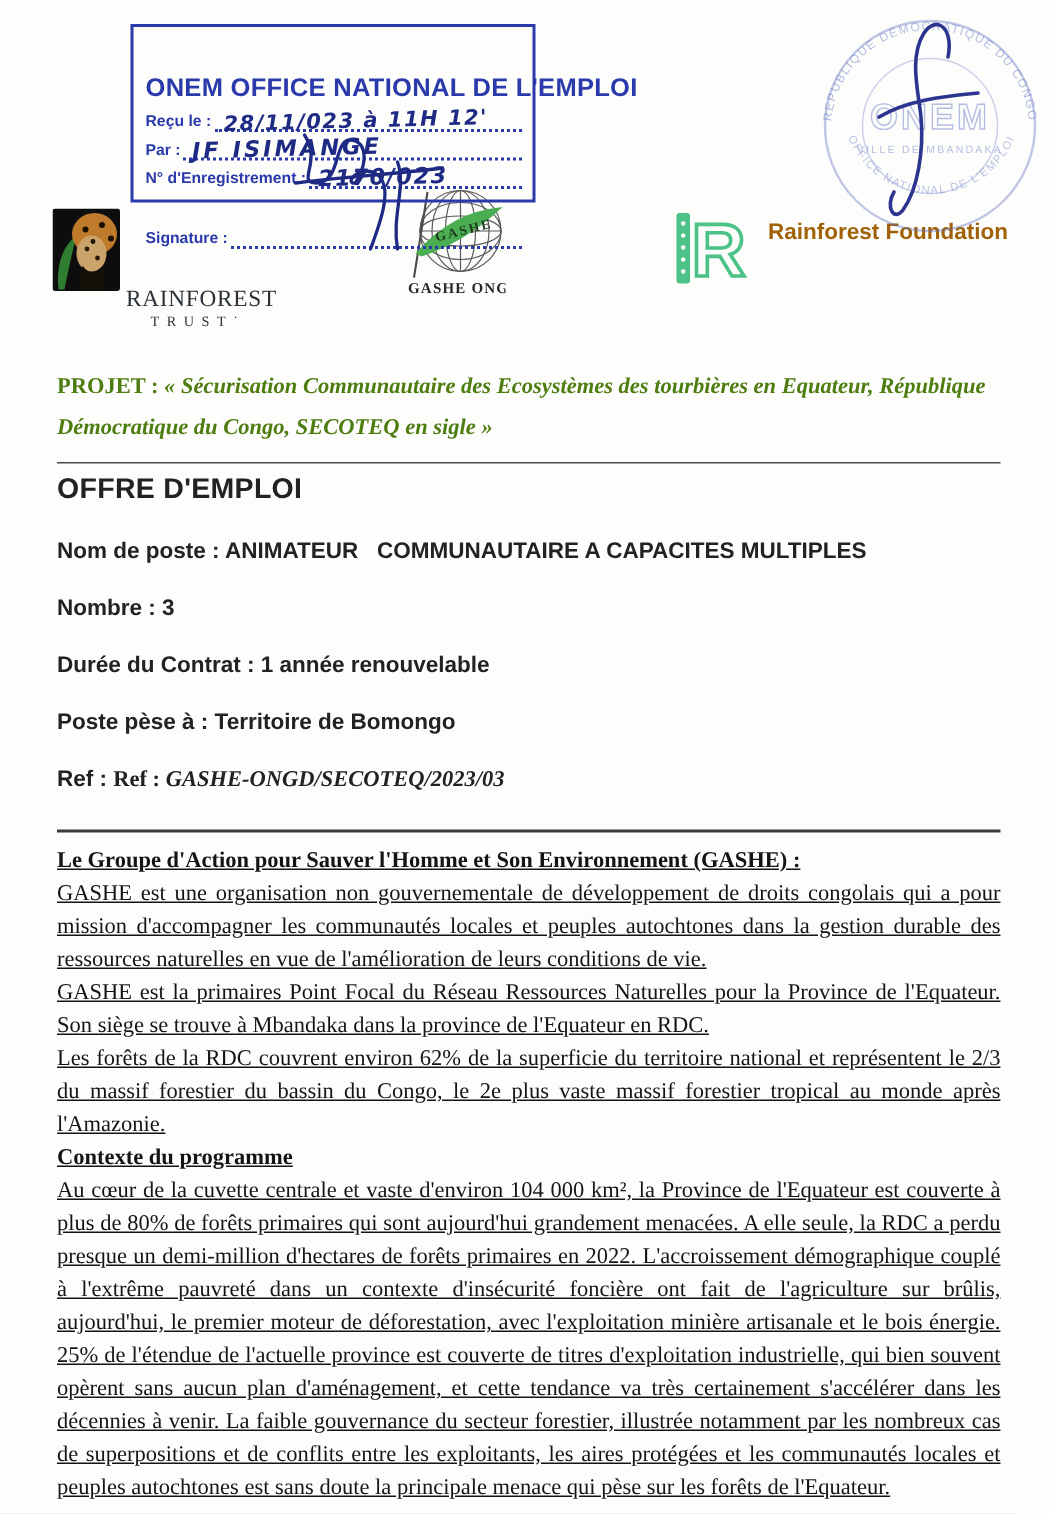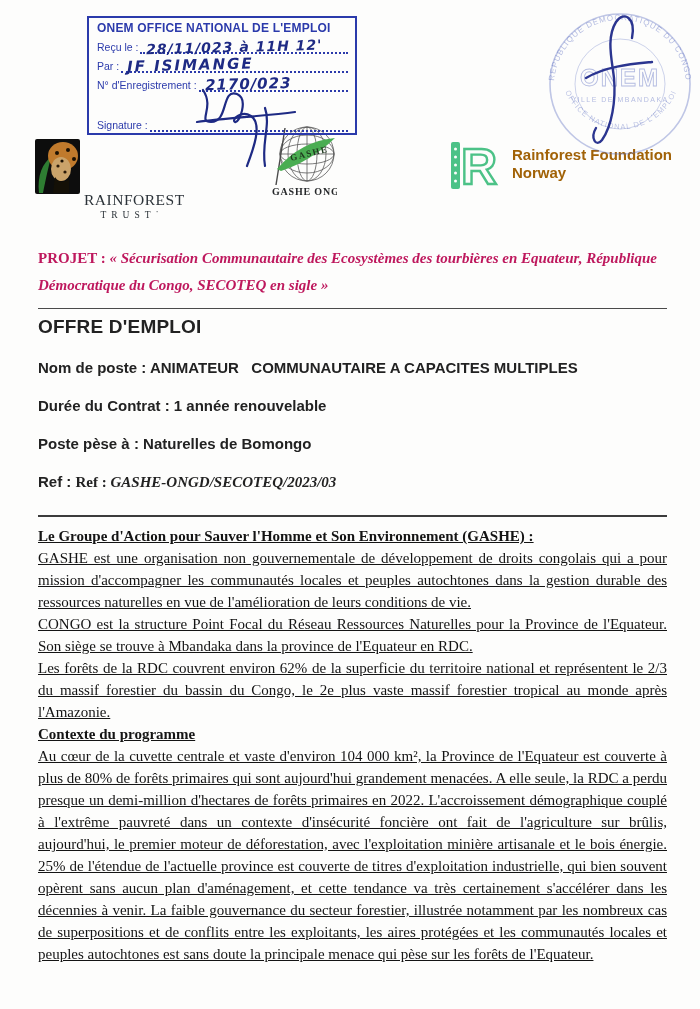--- a/index.html
+++ b/index.html
@@ -10,24 +10,24 @@
     font-family:"Liberation Serif", serif;
   }
   
   .header-area { position:relative; height:240px; }
 
   .stamp-box {
     position:absolute; left:87px; top:16px; width:270px; height:119px;
     border:2.5px solid #2b3aab; color:#2b3aab; padding:3px 7px 2px 8px;
     font-family:"Liberation Sans", sans-serif; z-index:2;
   }
-  .stamp-line1 { font-size:12px; font-weight:bold; letter-spacing:.2px; white-space:nowrap; }
+  .stamp-line1 { font-size:17px; font-weight:bold; letter-spacing:.2px; white-space:nowrap;margin-top:28px; }
   .stamp-line2 { font-size:10.5px; font-weight:bold; letter-spacing:.3px; white-space:nowrap; margin-top:1px; }
   .srow { display:flex; align-items:flex-end; margin-top:3px; height:16px; }
-  .slabel { font-size:10.5px; font-weight:normal; white-space:nowrap; padding-bottom:1px; }
+  .slabel { font-size:10.5px; font-weight:bold; white-space:nowrap; padding-bottom:1px; }
   .dotted { flex:1; border-bottom:2px dotted #2b3aab; margin-left:2px; position:relative; height:16px; }
   .hand {
     position:absolute; left:6px; bottom:-3px; white-space:nowrap;
     font-family:"DejaVu Sans", sans-serif; font-style:italic; font-weight:bold;
     font-size:14px; color:#1e2a84; letter-spacing:1px; transform:rotate(-1.5deg);
   }
   .stamp-sig-svg { position:absolute; left:195px; top:78px; width:135px; height:100px; z-index:3; }
 
   .round-stamp { position:absolute; left:540px; top:0px; width:162px; height:170px; z-index:1; }
 
@@ -39,21 +39,21 @@
 
   .gashe-logo { position:absolute; left:271px; top:123px; }
 
   .rfn { position:absolute; left:449px; top:140px; display:flex; align-items:flex-start; }
   .rfn-text { margin-left:9px; margin-top:6px; color:#a16207;
               font-family:"Liberation Sans", sans-serif; font-weight:bold;
               font-size:15px; line-height:18px; }
 
   
   .content { margin:0 33px 0 38px; }
-  .projet { margin-top:5px; font-size:15px; font-weight:bold; line-height:27px; color:#be185d; }
+  .projet { margin-top:5px; font-size:15px; font-weight:bold; line-height:27px; color:#4d7c0f; }
   .projet .ital { font-style:italic; }
   .rule1 { border:0; border-top:1.5px solid #4a4a4a; margin-top:9px; }
   .offre { margin-top:7px; font-family:"Liberation Sans", sans-serif; font-weight:bold;
            font-size:19px; letter-spacing:.2px; color:#222; }
   .detail { margin-top:21px; font-family:"Liberation Sans", sans-serif; font-weight:bold;
             font-size:15px; color:#222; white-space:pre-wrap; }
   .detail .ref-serif { font-family:"Liberation Serif", serif; }
   .detail .ref-val { font-family:"Liberation Serif", serif; font-style:italic; font-weight:bold; }
   .rule2 { border:0; border-top:2.5px solid #3c3c3c; margin-top:24px; }
   .bodytext { margin-top:8px; font-size:15px; line-height:22px; text-align:justify; color:#141414;text-decoration:underline; }
@@ -161,46 +161,46 @@
         <rect x="2" y="2" width="9" height="47" rx="2" fill="#4cc287"></rect>
         <circle cx="6.5" cy="9" r="1.5" fill="#fdfdfc"></circle>
           <circle cx="6.5" cy="17" r="1.5" fill="#fdfdfc"></circle>
         <circle cx="6.5" cy="25" r="1.5" fill="#fdfdfc"></circle>
           <circle cx="6.5" cy="33" r="1.5" fill="#fdfdfc"></circle>
         <circle cx="6.5" cy="41" r="1.5" fill="#fdfdfc"></circle>
         <text x="12" y="44" font-family="Liberation Sans, sans-serif" font-weight="bold" font-size="50" fill="none" stroke="#4cc287" stroke-width="2.4">R</text>
       </svg>
       <div class="rfn-text">
         <div>Rainforest Foundation</div>
-        <div>Norway</div>
       </div>
     </div>
   </div>
 
   <div class="content">
 
     <p class="projet"><span>PROJET : </span><span class="ital">« Sécurisation Communautaire des Ecosystèmes des tourbières en Equateur, République Démocratique du Congo, SECOTEQ en sigle »</span></p>
 
     <hr class="rule1">
 
     <p class="offre">OFFRE D'EMPLOI</p>
 
     <p class="detail"><span>Nom de poste : </span><span>ANIMATEUR   COMMUNAUTAIRE A CAPACITES MULTIPLES</span></p>
 
+    <p class="detail"><span>Nombre : </span><span>3</span></p>
 
     <p class="detail"><span>Durée du Contrat : </span><span>1 année renouvelable</span></p>
 
-    <p class="detail"><span>Poste pèse à : </span><span>Naturelles de Bomongo</span></p>
+    <p class="detail"><span>Poste pèse à : </span><span>Territoire de Bomongo</span></p>
 
     <p class="detail"><span>Ref : </span><span class="ref-serif">Ref : </span><span class="ref-val">GASHE-ONGD/SECOTEQ/2023/03</span></p>
 
     <hr class="rule2">
 
     <div class="bodytext">
       <span class="btitle">Le Groupe d'Action pour Sauver l'Homme et Son Environnement (GASHE) :</span>
       <p>GASHE est une organisation non gouvernementale de développement de droits congolais qui a pour mission d'accompagner les communautés locales et peuples autochtones dans la gestion durable des ressources naturelles en vue de l'amélioration de leurs conditions de vie.</p>
-      <p>CONGO est la structure Point Focal du Réseau Ressources Naturelles pour la Province de l'Equateur. Son siège se trouve à Mbandaka dans la province de l'Equateur en RDC.</p>
+      <p>GASHE est la primaires Point Focal du Réseau Ressources Naturelles pour la Province de l'Equateur. Son siège se trouve à Mbandaka dans la province de l'Equateur en RDC.</p>
       <p>Les forêts de la RDC couvrent environ 62% de la superficie du territoire national et représentent le 2/3 du massif forestier du bassin du Congo, le 2e plus vaste massif forestier tropical au monde après l'Amazonie.</p>
       <span class="btitle">Contexte du programme</span>
       <p>Au cœur de la cuvette centrale et vaste d'environ 104 000 km², la Province de l'Equateur est couverte à plus de 80% de forêts primaires qui sont aujourd'hui grandement menacées. A elle seule, la RDC a perdu presque un demi-million d'hectares de forêts primaires en 2022. L'accroissement démographique couplé à l'extrême pauvreté dans un contexte d'insécurité foncière ont fait de l'agriculture sur brûlis, aujourd'hui, le premier moteur de déforestation, avec l'exploitation minière artisanale et le bois énergie. 25% de l'étendue de l'actuelle province est couverte de titres d'exploitation industrielle, qui bien souvent opèrent sans aucun plan d'aménagement, et cette tendance va très certainement s'accélérer dans les décennies à venir. La faible gouvernance du secteur forestier, illustrée notamment par les nombreux cas de superpositions et de conflits entre les exploitants, les aires protégées et les communautés locales et peuples autochtones est sans doute la principale menace qui pèse sur les forêts de l'Equateur.</p>
     </div>
   </div>
 </div>
 
 </body></html>

